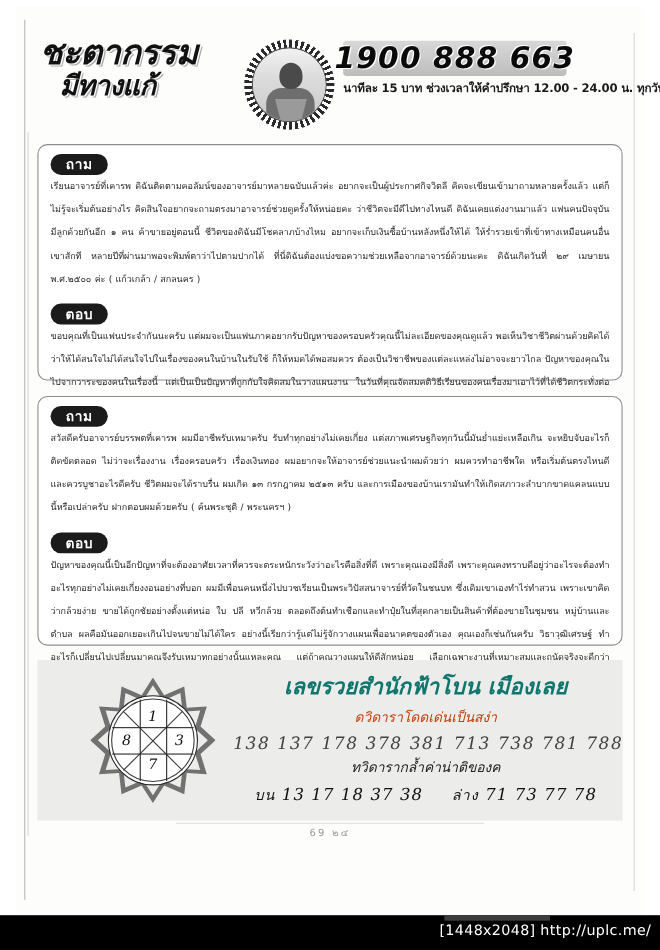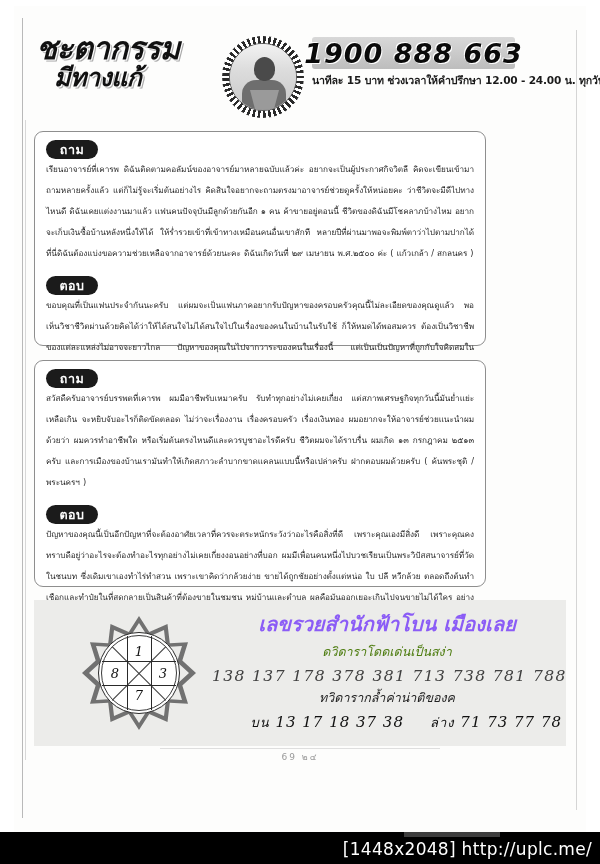--- a/index.html
+++ b/index.html
@@ -158,21 +158,21 @@
     font-weight: bold;
     color: #1a1a1a;
     letter-spacing: -0.2px;
     white-space: nowrap;
   }
 
   
   .qa-box {
     position: absolute;
     left: 34px;
-    width: 452px;
+    width: 532px;
     border: 1px solid #8e8e8e;
     border-radius: 9px;
     background: #ffffff;
   }
   #qa-box-1 { top: 131px; height: 215px; }
   #qa-box-2 { top: 360px; height: 227px; }
 
   .qa-block { position: relative; padding: 7px 11px 4px 11px; }
 
   .badge {
@@ -276,29 +276,29 @@
   .lotto-right {
     position: absolute;
     left: 178px; top: 8px;
     width: 350px;
     text-align: center;
   }
   .lotto-title {
     font-size: 20px;
     font-weight: bold;
     font-style: italic;
-    color: #8b5cf6;
+    color: #0f766e;
     letter-spacing: 0px;
     white-space: nowrap;
   }
   .lotto-sub {
     margin-top: 2px;
     font-size: 12.5px;
     font-style: italic;
-    color: #4d7c0f;
+    color: #c2410c;
     white-space: nowrap;
   }
   .lotto-nums {
     margin-top: 5px;
     font-size: 15.5px;
     font-style: italic;
     font-family: "DejaVu Serif", serif;
     color: #404040;
     letter-spacing: 1.4px;
     white-space: nowrap;
@@ -312,21 +312,21 @@
   }
   .lotto-bottom-row {
     margin-top: 4px;
     font-size: 15px;
     font-style: italic;
     font-family: "DejaVu Serif", serif;
     color: #101010;
     letter-spacing: 1px;
     white-space: nowrap;
     display: flex;
-    justify-content: flex-end;
+    justify-content: center;
     gap: 26px;
   }
   .lbl-th {
     font-family: "DejaVu Sans", sans-serif;
     font-style: italic;
     font-size: 13px;
   }
 
   
   #page-number {
@@ -348,21 +348,21 @@
   
   #footer-bar {
     position: absolute;
     left: 0; top: 832px;
     width: 600px; height: 32px;
     background: #000000;
   }
   #footer-text {
     position: absolute;
     right: 8px; top: 839px;
-    font-size: 17px;
+    font-size: 13px;
     color: #ffffff;
     font-family: "DejaVu Sans", sans-serif;
     letter-spacing: 0.3px;
     white-space: nowrap;
   }
   .footer-smudge {
     position: absolute;
     left: 404px; top: 832px;
     width: 96px; height: 5px;
     background: #3d3d3d;

